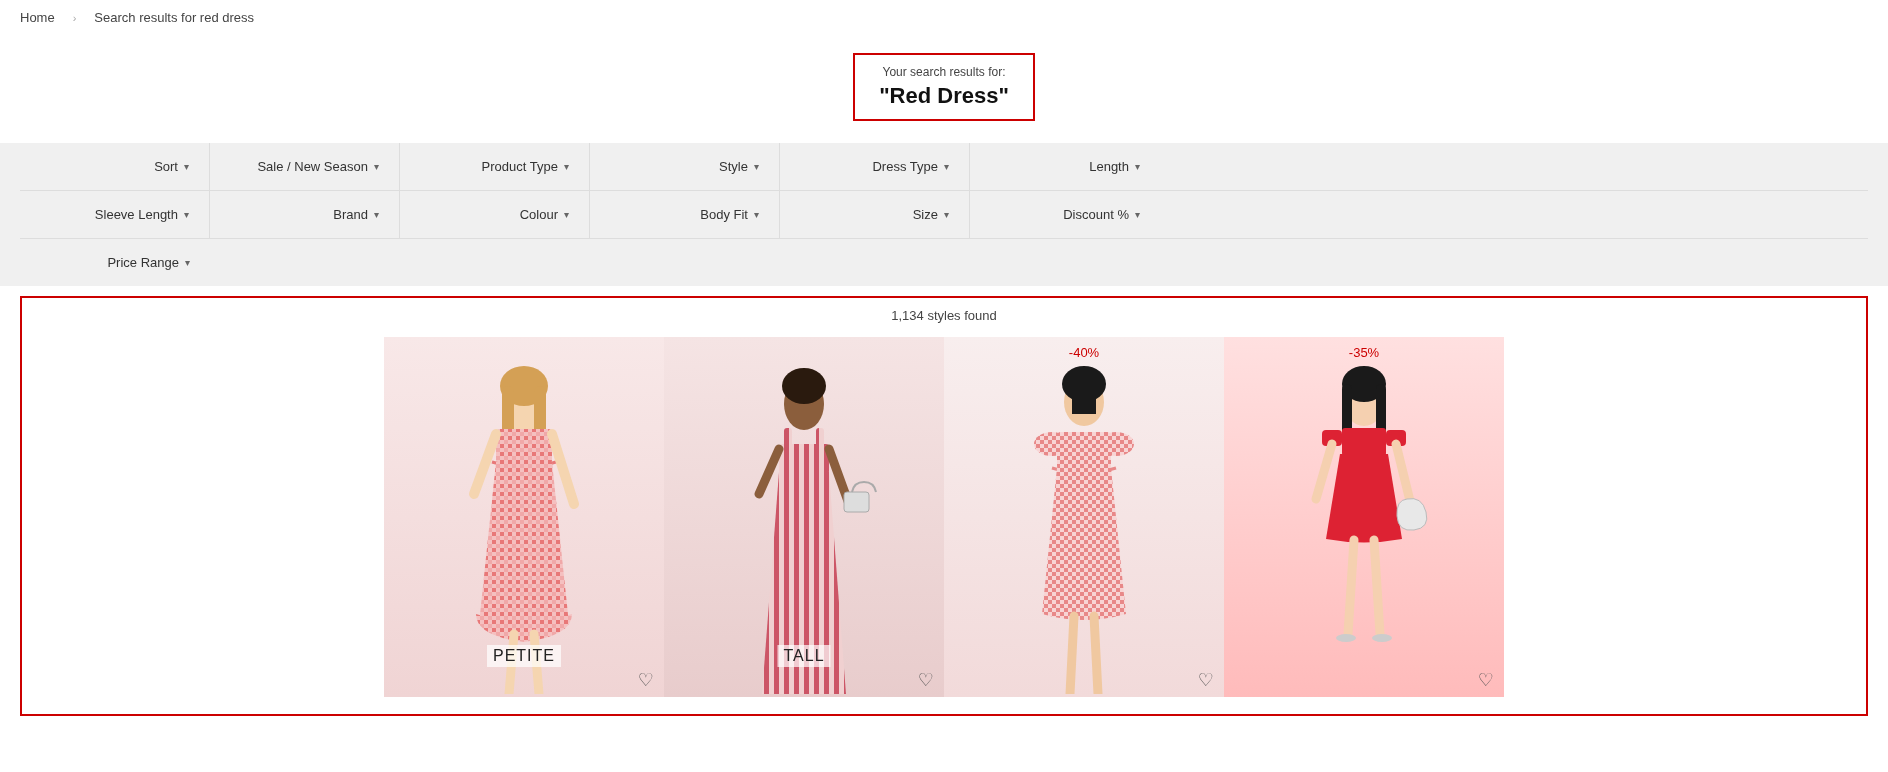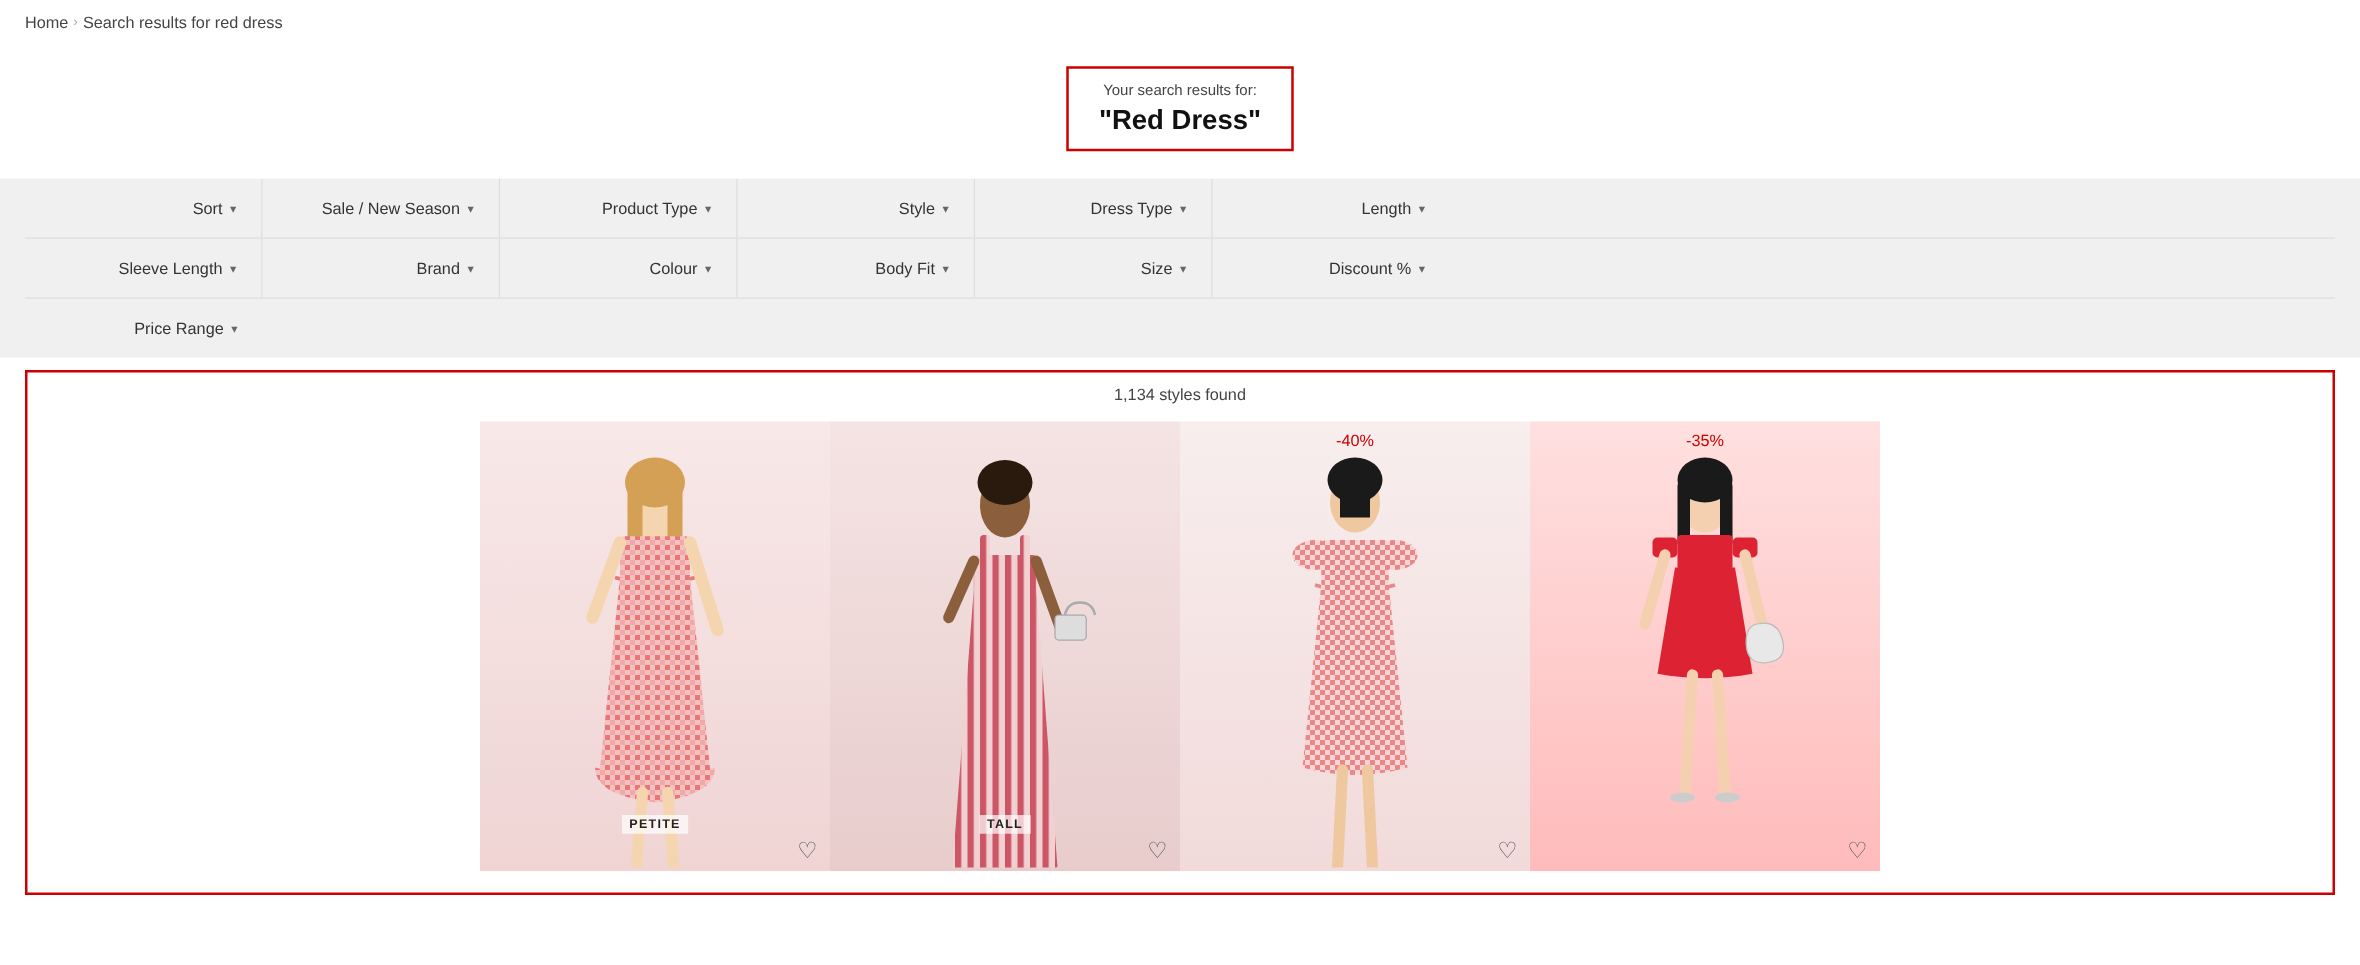--- a/index.html
+++ b/index.html
@@ -2,21 +2,21 @@
 <html><head>
   <meta charset="utf-8">
   <style>
     * { margin: 0; padding: 0; box-sizing: border-box; }
     body { font-family: Arial, sans-serif; background: #fff; color: #222; font-size: 14px; }
 
     
     .breadcrumb {
       display: flex;
       align-items: center;
-      gap: 4px;
+      gap: 18px;
       padding: 10px 20px;
       font-size: 13px;
       color: #444;
     }
     .breadcrumb-separator { color: #aaa; font-size: 11px; }
 
     
     .search-heading-container {
       display: flex;
       justify-content: center;
@@ -118,22 +118,22 @@
       bottom: 0;
       left: 50%;
       transform: translateX(-50%);
     }
 
     .product-label {
       position: absolute;
       bottom: 30px;
       left: 50%;
       transform: translateX(-50%);
-      font-size: 10px;
-      font-weight: bold;
+      font-size: 16px;
+      font-weight: normal;
       letter-spacing: 1px;
       color: #222;
       background: rgba(255,255,255,0.7);
       padding: 2px 6px;
     }
     .wishlist-btn {
       position: absolute;
       bottom: 6px;
       right: 10px;
       background: none;

